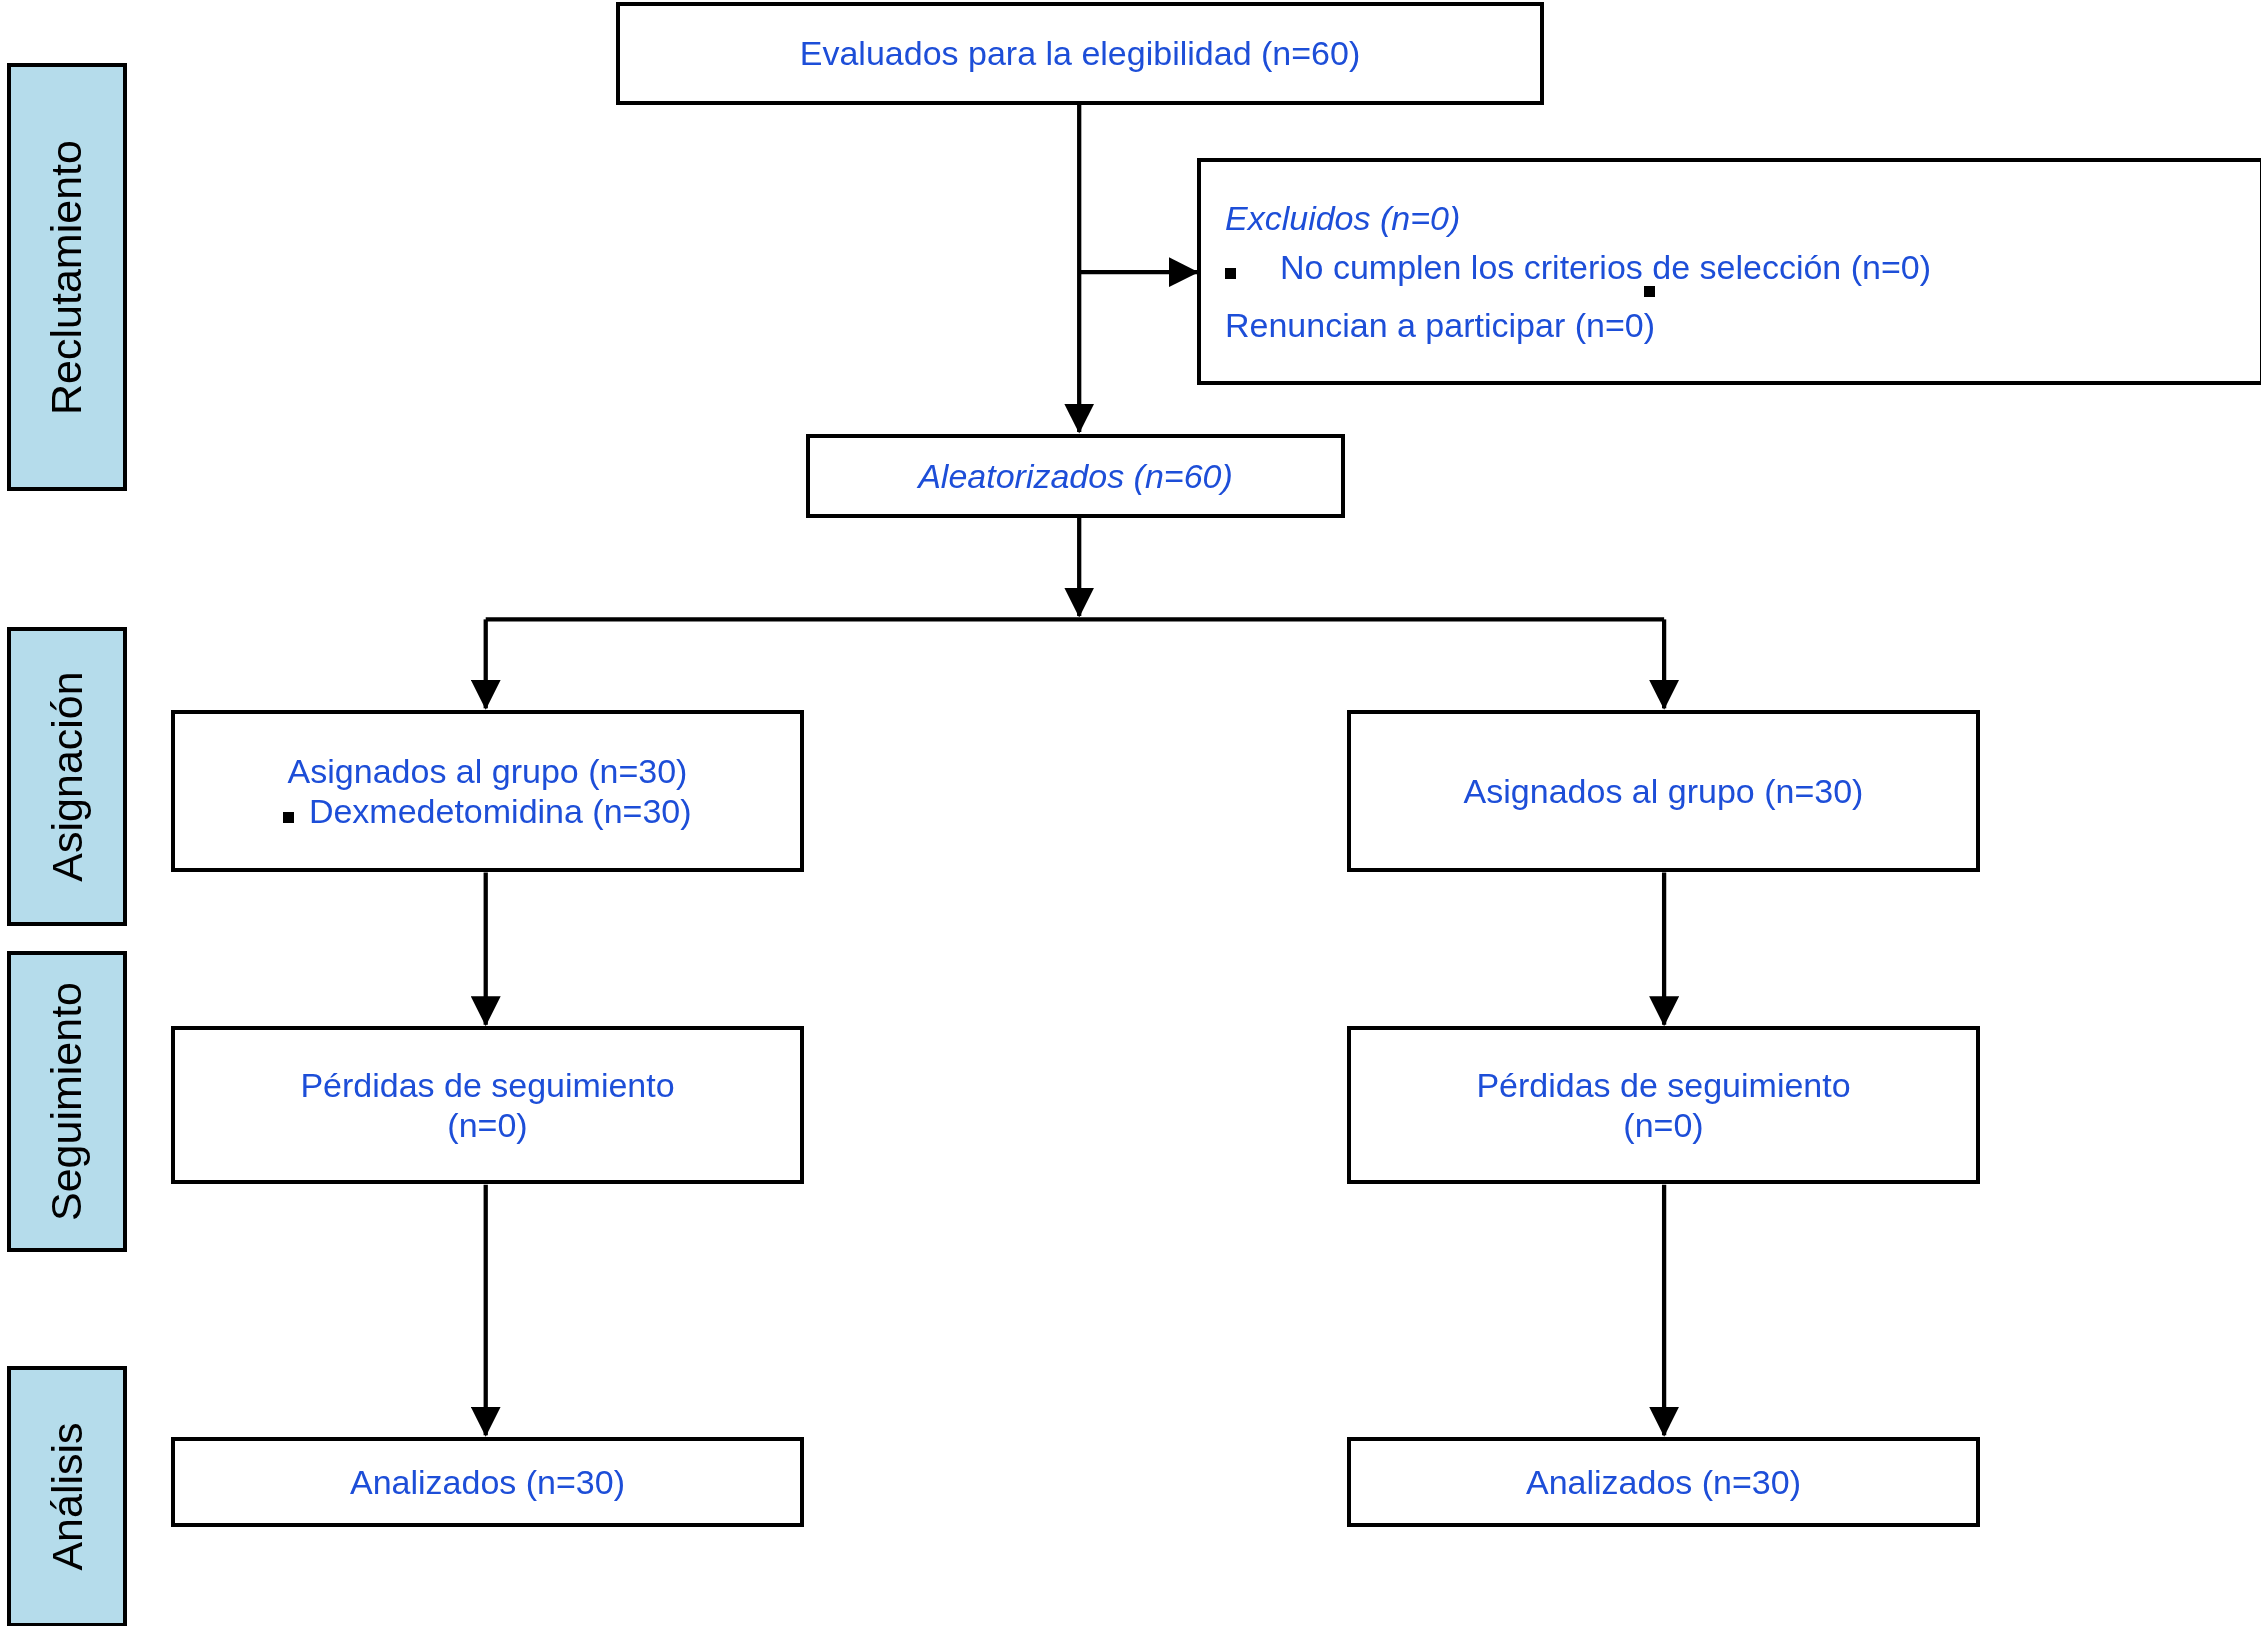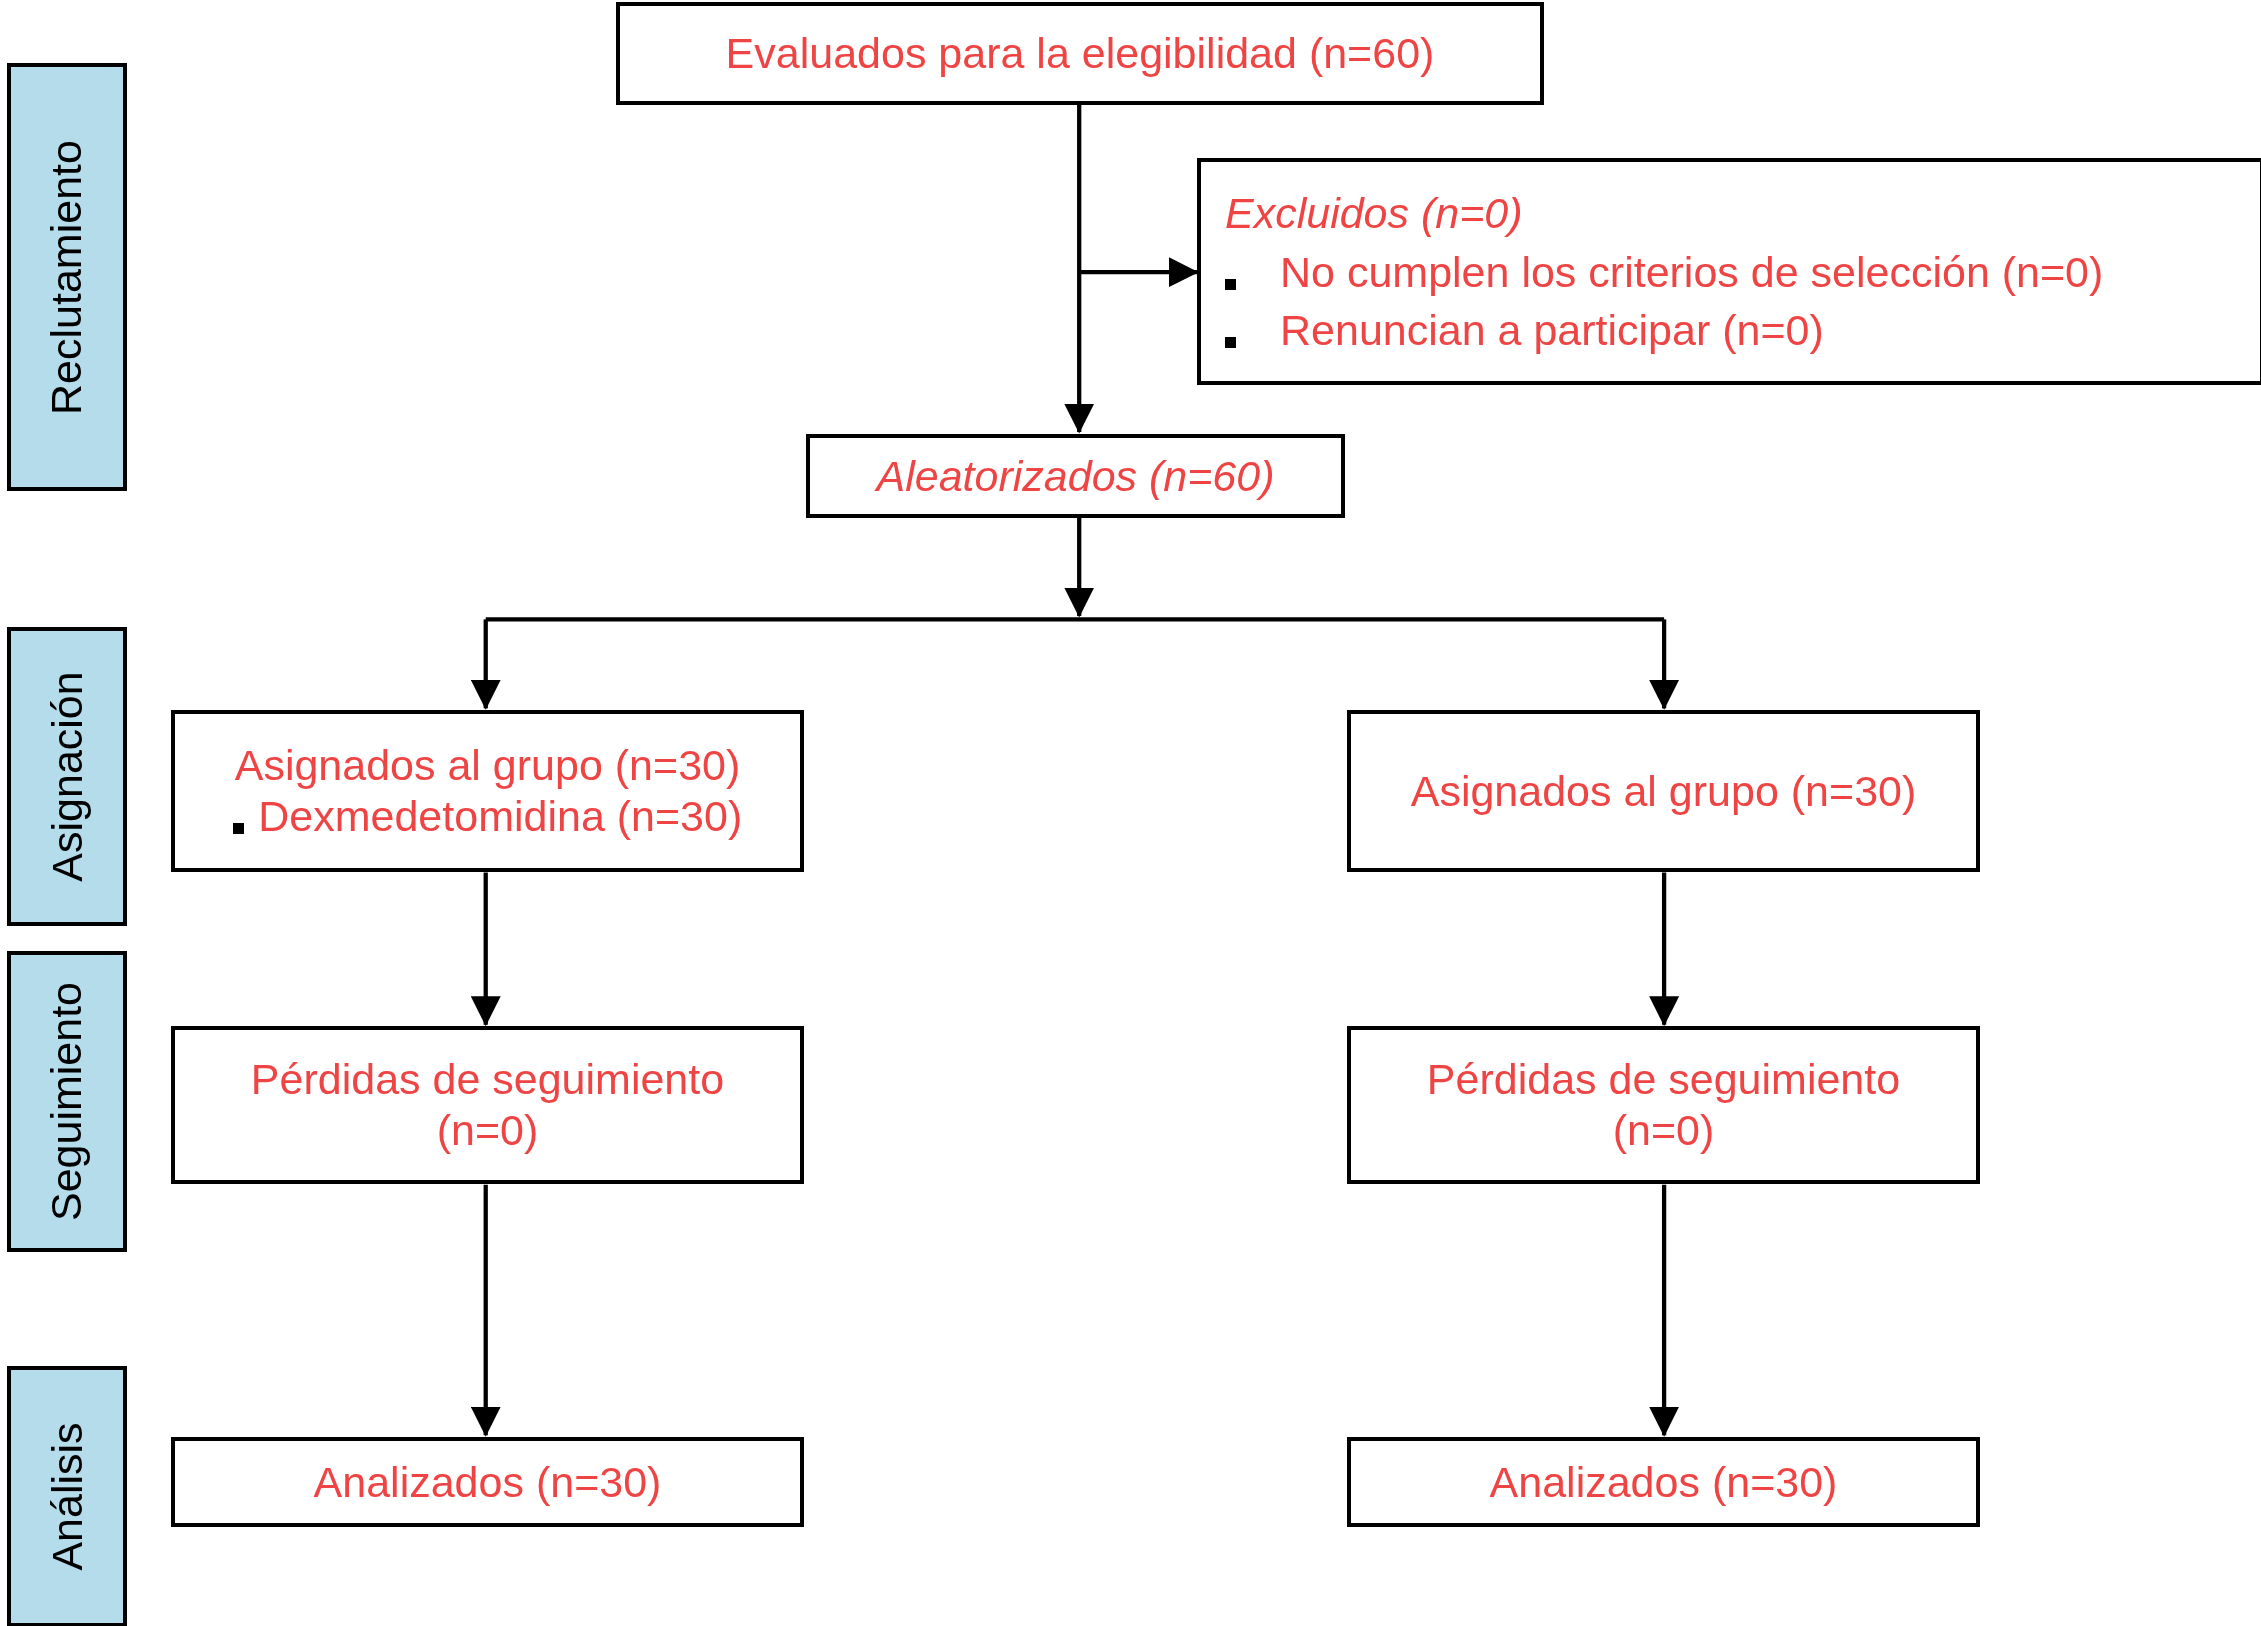--- a/index.html
+++ b/index.html
@@ -34,22 +34,22 @@
     color: #000000;
     letter-spacing: 0px;
   }
 
   
   .node-box {
     position: absolute;
     background: #ffffff;
     border: 4.3px solid #000000;
     box-sizing: border-box;
-    color: #ef4444;
-    font-size: 43px;
+    color: #1d4ed8;
+    font-size: 34px;
     line-height: 1.18;
   }
   .node-box.centered {
     display: flex;
     flex-direction: column;
     align-items: center;
     justify-content: center;
     text-align: center;
   }
   .node-box.lefted {
@@ -146,21 +146,21 @@
 
   <div class="node-box lefted" style="left:1197px; top:158px; width:1067px; height:227px; padding-left:24px;">
     <span class="node-line" style="margin-bottom:8.6px;font-style:italic;">Excluidos (n=0)</span>
 
     <span class="bullet-row">
       <span class="bullet-sq"></span>
       <span class="gap-wide"></span>
       <span class="node-line">No cumplen los criterios de selección (n=0)</span>
     </span>
 
-    <span class="bullet-row" style="margin-top:6.8px;">
+    <span class="bullet-row" style="margin-top:6.8px;flex-direction:column;">
       <span class="bullet-sq"></span>
       <span class="gap-wide"></span>
       <span class="node-line">Renuncian a participar (n=0)</span>
     </span>
   </div>
 
   <div class="node-box centered" style="left:806px; top:434px; width:539px; height:84px;font-style:italic;">
     <span class="node-line">Aleatorizados (n=60)</span>
   </div>
 

